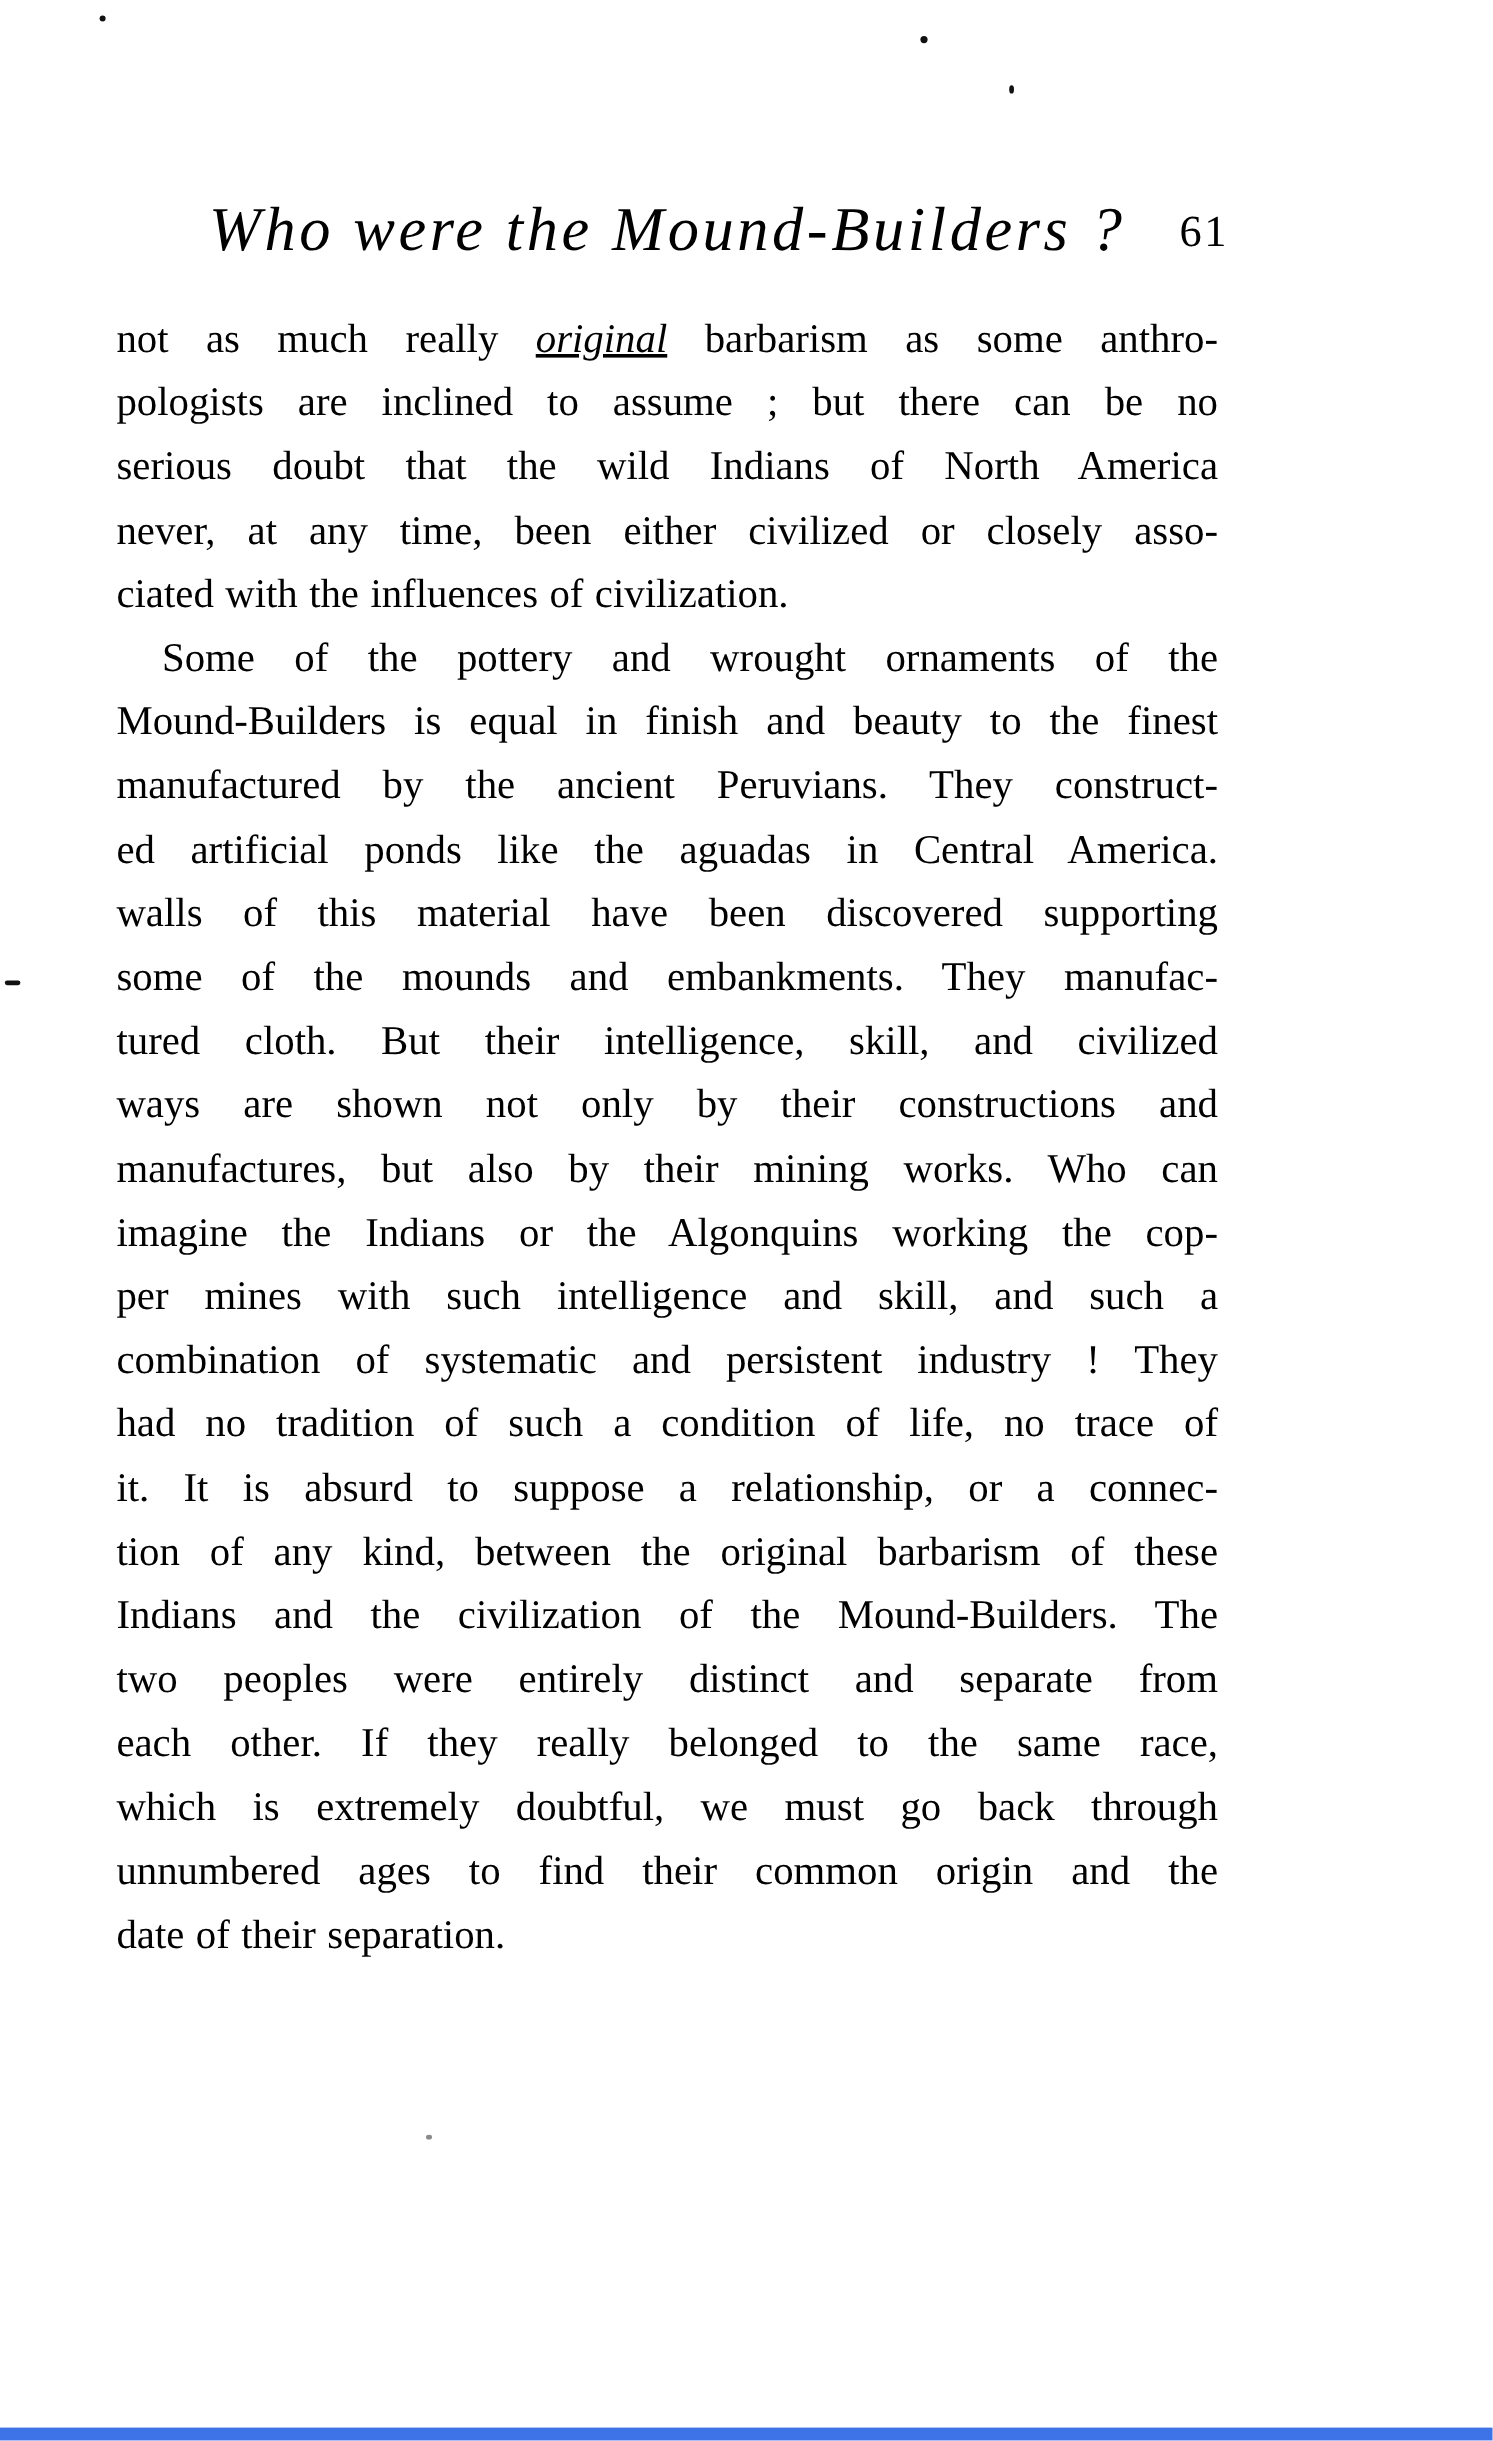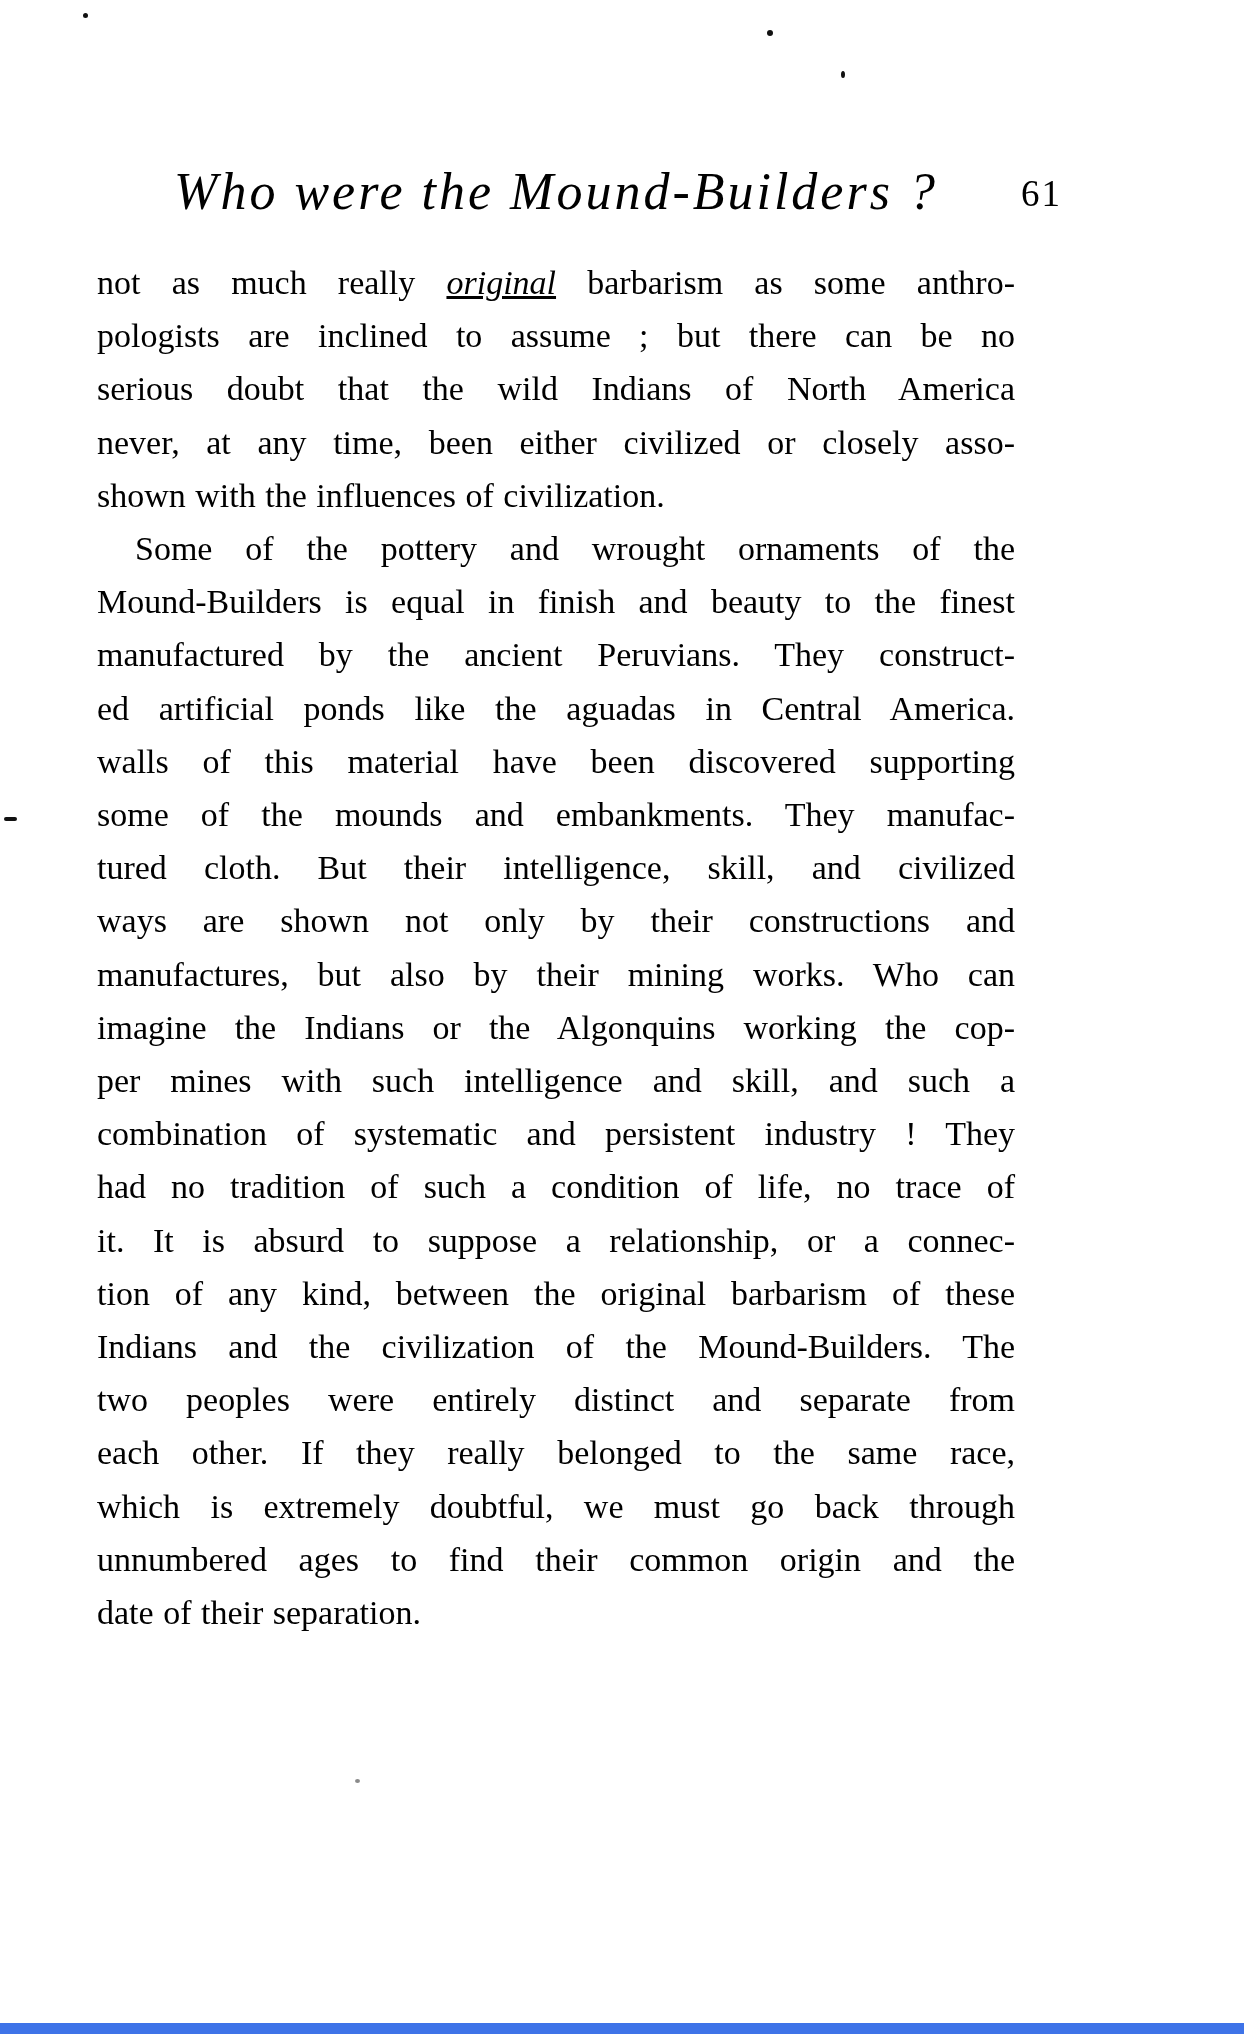--- a/index.html
+++ b/index.html
@@ -24,21 +24,21 @@
     text-align: center;
     font-style: italic;
     font-size: 52px;
     letter-spacing: 3px;
     line-height: 48px;
     white-space: nowrap;
   }
   .page-num {
     position: absolute;
     top: 172px;
-    left: 1021px;
+    left: 983px;
     font-size: 37px;
     letter-spacing: 2px;
     line-height: 44px;
   }
   .text-block {
     position: absolute;
     top: 256px;
     left: 97px;
     width: 918px;
     font-size: 34px;
@@ -86,21 +86,21 @@
   <div>
     <span class="header-title">Who were the Mound-Builders ?</span>
     <span class="page-num">61</span>
   </div>
 
   <div class="text-block">
       <div class="line"><span>not as much really </span><span class="it">original</span><span> barbarism as some anthro-</span></div>
       <div class="line"><span>pologists are inclined to assume ; but there can be no</span></div>
       <div class="line"><span>serious doubt that the wild Indians of North America</span></div>
       <div class="line"><span>never, at any time, been either civilized or closely asso-</span></div>
-      <div class="line flush"><span>shown with the influences of civilization.</span></div>
+      <div class="line flush"><span>ciated with the influences of civilization.</span></div>
       <div class="line indent"><span>Some of the pottery and wrought ornaments of the</span></div>
       <div class="line"><span>Mound-Builders is equal in finish and beauty to the finest</span></div>
       <div class="line"><span>manufactured by the ancient Peruvians. They construct-</span></div>
       <div class="line"><span>ed artificial ponds like the aguadas in Central America.</span></div>
       <div class="line"><span>walls of this material have been discovered supporting</span></div>
       <div class="line"><span>some of the mounds and embankments. They manufac-</span></div>
       <div class="line"><span>tured cloth. But their intelligence, skill, and civilized</span></div>
       <div class="line"><span>ways are shown not only by their constructions and</span></div>
       <div class="line"><span>manufactures, but also by their mining works. Who can</span></div>
       <div class="line"><span>imagine the Indians or the Algonquins working the cop-</span></div>

